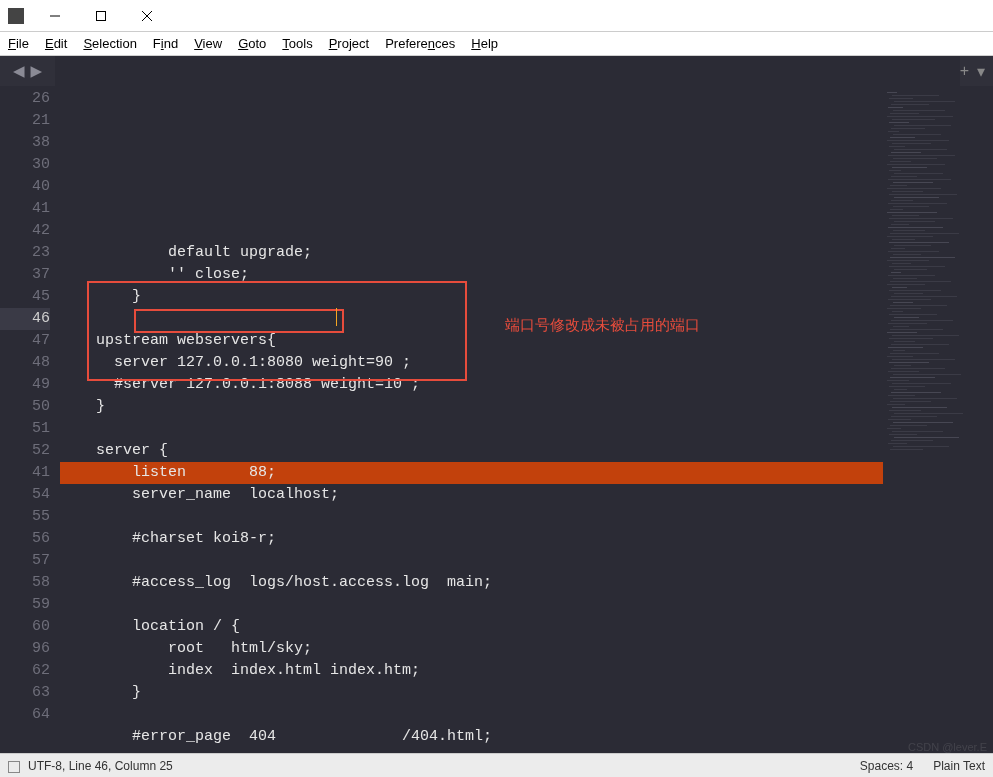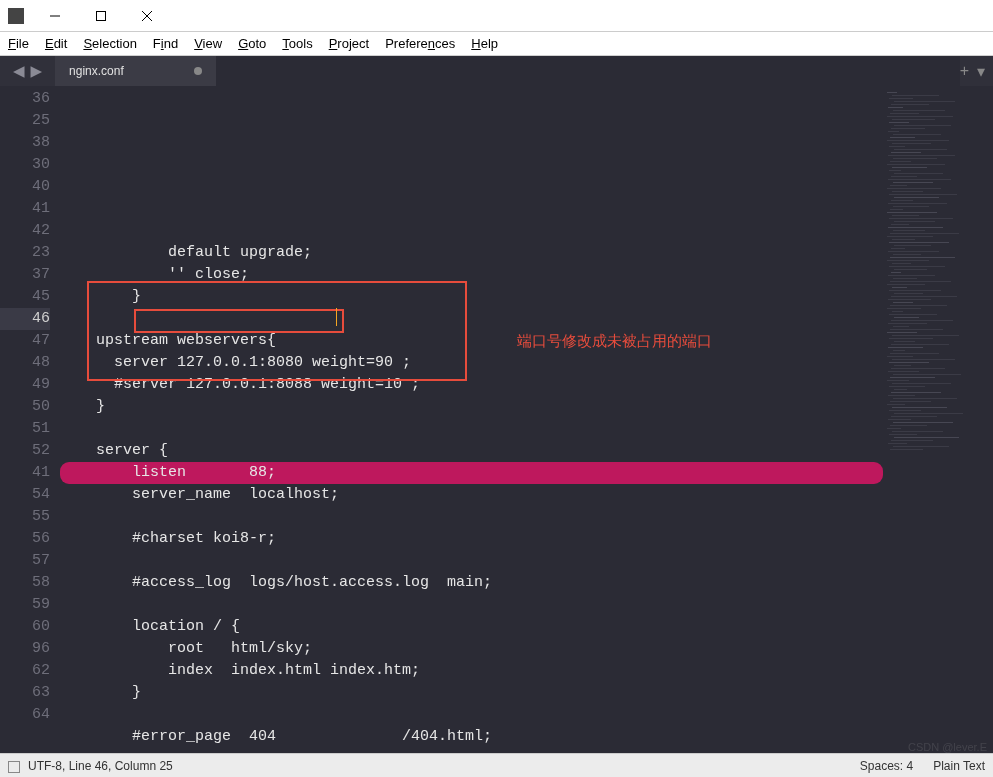--- a/index.html
+++ b/index.html
@@ -114,21 +114,21 @@
       flex: 1;
       padding-top: 2px;
       font-family: Consolas, "Courier New", monospace;
       font-size: 15px;
       line-height: 22px;
       color: #e6e6e6;
       white-space: pre;
       position: relative;
     }
     .code-line { height: 22px; }
-    .code-line.active { background: #be185d; border-radius: 9px; }
+    .code-line.active { background: #c2410c; }
     .minimap {
       width: 110px;
       background: #2b2b35;
       position: relative;
       padding: 6px 4px;
     }
     .mm-block {
       position: absolute;
       background: #5a5a68;
       height: 1px;
@@ -215,35 +215,31 @@
     <span class="menubar-item"><span class="mn">P</span>roject</span>
     <span class="menubar-item">Prefere<span class="mn">n</span>ces</span>
     <span class="menubar-item"><span class="mn">H</span>elp</span>
   </div>
 
 <div class="navrow">
   <div class="nav-arrows">
     <span>◀</span>
     <span>▶</span>
   </div>
-  <div class="tab">
-    <span>nginx.conf</span>
-    <span class="tab-dot"></span>
-  </div>
   <div class="tab-rest"></div>
   <div class="right-tools">
     <span>+</span>
     <span>▾</span>
   </div>
 </div>
 
 <div class="editor-wrap">
   <div class="gutter" id="gutter">
-      <div class="gutter-line">36</div>
-      <div class="gutter-line">25</div>
+      <div class="gutter-line">26</div>
+      <div class="gutter-line">21</div>
       <div class="gutter-line">38</div>
       <div class="gutter-line">30</div>
       <div class="gutter-line">40</div>
       <div class="gutter-line">41</div>
       <div class="gutter-line">42</div>
       <div class="gutter-line">23</div>
       <div class="gutter-line">37</div>
       <div class="gutter-line">45</div>
       <div class="gutter-line active">46</div>
       <div class="gutter-line">47</div>
@@ -263,21 +259,21 @@
       <div class="gutter-line">96</div>
       <div class="gutter-line">62</div>
       <div class="gutter-line">63</div>
       <div class="gutter-line">64</div>
     </div>
   <div class="code" id="code">
     
     <div class="anno-outer" style="left:27px;top:195px;width:380px;height:100px;"></div>
     <div class="anno-outer" style="left:74px;top:223px;width:210px;height:24px;"></div>
     <div class="cursor" style="left:276px;top:222px;"></div>
-    <div class="anno-text" style="left:445px;top:244px;margin-left:12px;">端口号修改成未被占用的端口</div>
+    <div class="anno-text" style="left:445px;top:228px;">端口号修改成未被占用的端口</div>
   <div class="code-line">            default upgrade;</div><div class="code-line">            '' close;</div><div class="code-line">        }</div><div class="code-line"></div><div class="code-line">    upstream webservers{</div><div class="code-line">      server 127.0.0.1:8080 weight=90 ;</div><div class="code-line">      #server 127.0.0.1:8088 weight=10 ;</div><div class="code-line">    }</div><div class="code-line"></div><div class="code-line">    server {</div><div class="code-line active">        listen       88;</div><div class="code-line">        server_name  localhost;</div><div class="code-line"></div><div class="code-line">        #charset koi8-r;</div><div class="code-line"></div><div class="code-line">        #access_log  logs/host.access.log  main;</div><div class="code-line"></div><div class="code-line">        location / {</div><div class="code-line">            root   html/sky;</div><div class="code-line">            index  index.html index.htm;</div><div class="code-line">        }</div><div class="code-line"></div><div class="code-line">        #error_page  404              /404.html;</div><div class="code-line"></div><div class="code-line">        # redirect server error pages to the static page /50x.html</div></div>
   <div class="minimap" id="minimap">
       <div class="mm-block" style="left: 4px; top: 6px; width: 10px; opacity: 0.6;"></div>
       <div class="mm-block" style="left: 9px; top: 9px; width: 47px; opacity: 0.35;"></div>
       <div class="mm-block" style="left: 6px; top: 12px; width: 24px; opacity: 0.35;"></div>
       <div class="mm-block" style="left: 11px; top: 15px; width: 61px; opacity: 0.35;"></div>
       <div class="mm-block" style="left: 8px; top: 18px; width: 38px; opacity: 0.35;"></div>
       <div class="mm-block" style="left: 5px; top: 21px; width: 15px; opacity: 0.6;"></div>
       <div class="mm-block" style="left: 10px; top: 24px; width: 52px; opacity: 0.35;"></div>
       <div class="mm-block" style="left: 7px; top: 27px; width: 29px; opacity: 0.35;"></div>

